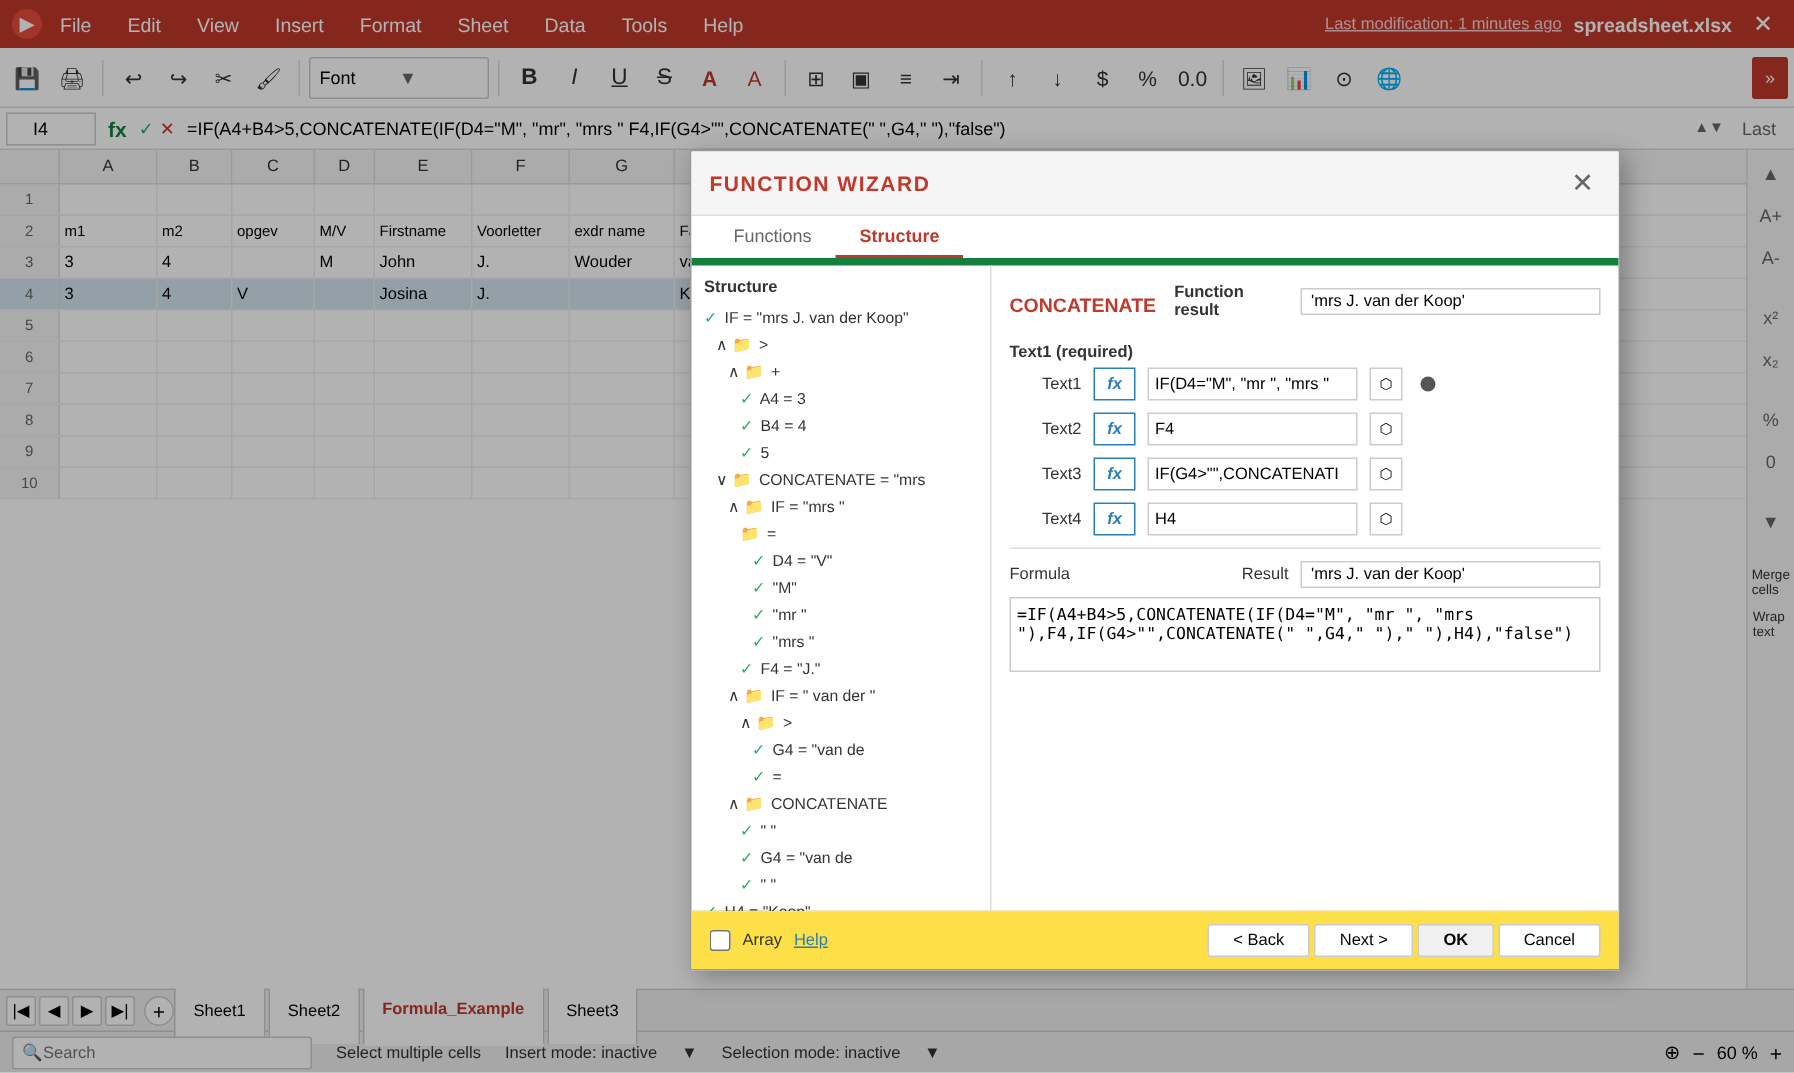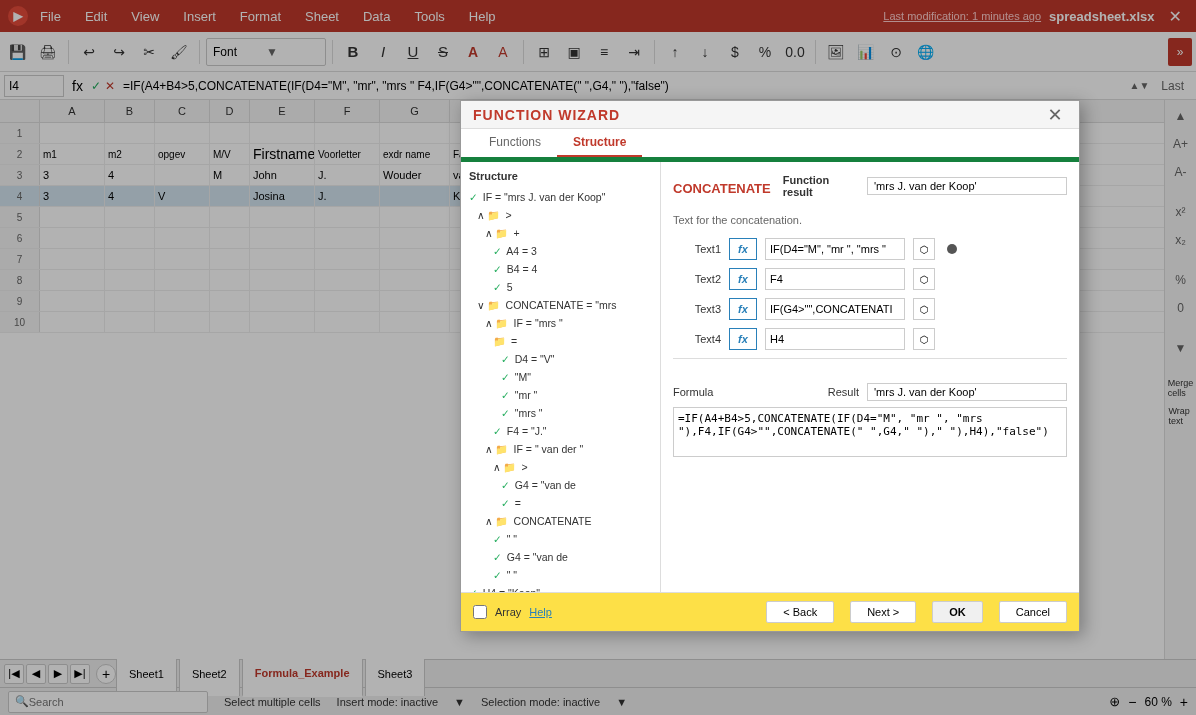--- a/index.html
+++ b/index.html
@@ -24,22 +24,22 @@
     .toolbar-btn { width: 28px; height: 28px; display: flex; align-items: center; justify-content: center; border: 1px solid transparent; border-radius: 2px; cursor: pointer; font-size: 14px; color: #333; }
     .toolbar-sep { width: 1px; height: 24px; background: #ddd; margin: 0 4px; }
     .font-dropdown { display: flex; align-items: center; border: 1px solid #ccc; border-radius: 2px; padding: 2px 6px; min-width: 120px; height: 28px; cursor: pointer; background: white; }
     .font-dropdown span { flex: 1; font-size: 12px; }
     .font-caret { font-size: 10px; color: #666; }
     .toolbar-right { margin-left: auto; }
     .toolbar-expand-btn { width: 24px; height: 28px; display: flex; align-items: center; justify-content: center; background: #c0392b; color: white; border-radius: 2px; cursor: pointer; font-size: 12px; }
 
     
     .formula-bar { display: flex; align-items: center; background: white; border-bottom: 1px solid #ddd; height: 28px; padding: 0 4px; gap: 4px; }
-    .cell-ref { width: 60px; border: 1px solid #ccc; padding: 2px 4px; font-size: 12px; height: 22px; }
-    .formula-icon { font-size: 14px; color: #000000; font-weight: normal; padding: 0 4px; }
+    .cell-ref { width: 60px; border: 1px solid #ccc; padding: 2px 17px; font-size: 12px; height: 22px; }
+    .formula-icon { font-size: 14px; color: #15803d; font-weight: bold; padding: 0 4px; }
     .formula-input { flex: 1; border: none; font-size: 12px; padding: 2px 4px; outline: none; }
     .style-label { color: #666; font-size: 12px; padding: 0 8px; }
     .spreadsheet { flex: 1; background: white; overflow: hidden; position: relative; }
 
     
     .grid-header { display: flex; background: #f5f5f5; border-bottom: 1px solid #ddd; }
     .row-header-cell { width: 40px; height: 22px; border-right: 1px solid #ddd; flex-shrink: 0; }
     .col-header { height: 22px; border-right: 1px solid #ddd; display: flex; align-items: center; justify-content: center; font-size: 11px; color: #333; background: #f5f5f5; }
     .col-A { width: 65px; } .col-B { width: 50px; } .col-C { width: 55px; } .col-D { width: 40px; }
     .col-E { width: 65px; } .col-F { width: 65px; } .col-G { width: 70px; } .col-H { width: 65px; } .col-I { width: 65px; background: #c0392b; color: white; }
@@ -57,21 +57,21 @@
     
     .bottom-bar { display: flex; align-items: center; background: #f0f0f0; border-top: 1px solid #ccc; height: 28px; padding: 0 8px; }
     .search-box { display: flex; align-items: center; border: 1px solid #ccc; background: white; border-radius: 2px; padding: 2px 6px; width: 200px; height: 22px; }
     .search-box input { border: none; outline: none; font-size: 11px; width: 100%; }
     .bottom-status { display: flex; gap: 16px; margin-left: 16px; font-size: 11px; color: #333; }
     .bottom-right { margin-left: auto; display: flex; align-items: center; gap: 8px; }
 
     
     .modal-overlay { position: absolute; top: 0; left: 0; right: 0; bottom: 0; background: rgba(0,0,0,0.3); z-index: 100; }
     .modal { position: absolute; top: 100px; left: 460px; width: 620px; background: white; border: 1px solid #999; box-shadow: 4px 4px 16px rgba(0,0,0,0.3); z-index: 101; }
-    .modal-header { display: flex; align-items: center; justify-content: space-between; background: #f5f5f5; border-bottom: 1px solid #ddd; padding: 8px 12px; height: 28px; }
+    .modal-header { display: flex; align-items: center; justify-content: space-between; background: #f5f5f5; border-bottom: 1px solid #ddd; padding: 8px 12px; height: 43px; }
     .modal-title { color: #c0392b; font-size: 14px; font-weight: 700; letter-spacing: 1px; }
     .modal-close { background: none; border: none; font-size: 18px; cursor: pointer; color: #666; width: 24px; height: 24px; display: flex; align-items: center; justify-content: center; }
 
     .modal-tabs { display: flex; border-bottom: 5px solid #15803d; padding: 0 12px; background: white; }
     .modal-tab { padding: 6px 16px; font-size: 12px; cursor: pointer; border-bottom: 2px solid transparent; color: #666; }
     .modal-tab.active { color: #c0392b; border-bottom: 2px solid #c0392b; font-weight: 600; }
 
     .modal-body { display: flex; }
     .modal-left { width: 200px; border-right: 1px solid #ddd; padding: 8px; overflow-y: auto; max-height: 430px; }
     .modal-right { flex: 1; padding: 12px; }
@@ -94,33 +94,33 @@
     .func-desc { font-size: 11px; color: #333; margin-bottom: 8px; }
     .text-required { font-size: 11px; font-weight: 600; color: #333; margin-bottom: 4px; }
     .text-desc { font-size: 11px; color: #666; margin-bottom: 12px; }
 
     .param-row { display: flex; align-items: center; gap: 8px; margin-bottom: 8px; }
     .param-label { width: 48px; font-size: 11px; color: #333; text-align: right; }
     .param-fx-btn { width: 28px; height: 22px; background: white; border: 1px solid #2980b9; color: #2980b9; font-size: 11px; font-style: italic; cursor: pointer; display: flex; align-items: center; justify-content: center; font-weight: bold; }
     .param-input { width: 140px; height: 22px; border: 1px solid #ccc; padding: 2px 4px; font-size: 11px; }
     .param-shrink-btn { width: 22px; height: 22px; background: white; border: 1px solid #ccc; cursor: pointer; display: flex; align-items: center; justify-content: center; font-size: 10px; }
 
-    .formula-section { border-top: 1px solid #ddd; margin-top: 8px; padding-top: 24px; }
+    .formula-section { border-top: 1px solid #ddd; margin-top: 8px; padding-top: 8px; }
     .formula-result-row { display: flex; align-items: center; gap: 8px; margin-bottom: 6px; }
     .formula-result-label { font-size: 11px; color: #333; }
     .formula-result-value { border: 1px solid #ccc; padding: 2px 6px; font-size: 11px; min-width: 200px; background: white; }
     .formula-text-area { width: 100%; border: 1px solid #ccc; padding: 4px; font-size: 11px; font-family: monospace; resize: none; height: 50px; }
     .cursor-dot { width: 10px; height: 10px; background: #555; border-radius: 50%; margin-left: 4px; }
 
     .modal-footer { display: flex; align-items: center; justify-content: space-between; border-top: 1px solid #ddd; padding: 8px 12px; background: #fde047; }
     .footer-left { display: flex; align-items: center; gap: 8px; }
     .array-checkbox { width: 14px; height: 14px; cursor: pointer; }
     .array-label { font-size: 11px; color: #333; }
     .help-link { font-size: 11px; color: #2980b9; text-decoration: underline; cursor: pointer; background: none; border: none; }
-    .footer-right { display: flex; gap: 16px; align-items: flex-end; }
+    .footer-right { display: flex; gap: 3px; align-items: flex-end; }
     .footer-btn { padding: 4px 16px; border: 1px solid #ccc; background: white; font-size: 11px; cursor: pointer; border-radius: 2px; }
     .footer-btn.primary { background: #f0f0f0; font-weight: 600; }
 
     
     .right-sidebar { width: 32px; background: #f5f5f5; border-left: 1px solid #ddd; display: flex; flex-direction: column; align-items: center; padding-top: 4px; gap: 4px; }
     .sidebar-btn { width: 24px; height: 24px; background: none; border: none; cursor: pointer; display: flex; align-items: center; justify-content: center; font-size: 12px; color: #666; }
   </style>
 </head>
 <body>
 
@@ -230,21 +230,21 @@
         <div class="grid-cell col-H"></div>
         <div class="grid-cell col-I"></div>
       </div>
 
       <div class="grid-row">
         <div class="row-num">2</div>
         <div class="grid-cell col-A" style="font-size:10px;">m1</div>
         <div class="grid-cell col-B" style="font-size:10px;">m2</div>
         <div class="grid-cell col-C" style="font-size:10px;">opgev</div>
         <div class="grid-cell col-D" style="font-size:10px;">M/V</div>
-        <div class="grid-cell col-E" style="font-size:14px;">Firstname</div>
+        <div class="grid-cell col-E" style="font-size:10px;">Firstname</div>
         <div class="grid-cell col-F" style="font-size:10px;">Voorletter</div>
         <div class="grid-cell col-G" style="font-size:10px;">exdr name</div>
         <div class="grid-cell col-H" style="font-size:10px;">Family name</div>
         <div class="grid-cell col-I" style="font-size:10px;">NameForAddress</div>
       </div>
 
       <div class="grid-row">
         <div class="row-num">3</div>
         <div class="grid-cell col-A">3</div>
         <div class="grid-cell col-B">4</div>
@@ -492,21 +492,21 @@
     </div>
 
     <div class="modal-right">
       <div style="display:flex; align-items:center; gap:12px; margin-bottom:8px;">
         <div class="func-name">CONCATENATE</div>
         <div class="func-result-row">
           <span class="func-result-label">Function result</span>
           <span class="func-result-value">'mrs J. van der Koop'</span>
         </div>
       </div>
-      <div class="text-desc">Text for the concatenation.</div>
+      <div class="text-required">Text1 (required)</div>
 
       <div class="param-row">
         <span class="param-label">Text1</span>
         <button class="param-fx-btn"><em>f</em>x</button>
         <input class="param-input" value="IF(D4=&quot;M&quot;, &quot;mr &quot;, &quot;mrs &quot;" readonly="" style="">
         <button class="param-shrink-btn">⬡</button>
         <div class="cursor-dot"></div>
       </div>
       <div class="param-row">
         <span class="param-label">Text2</span>

